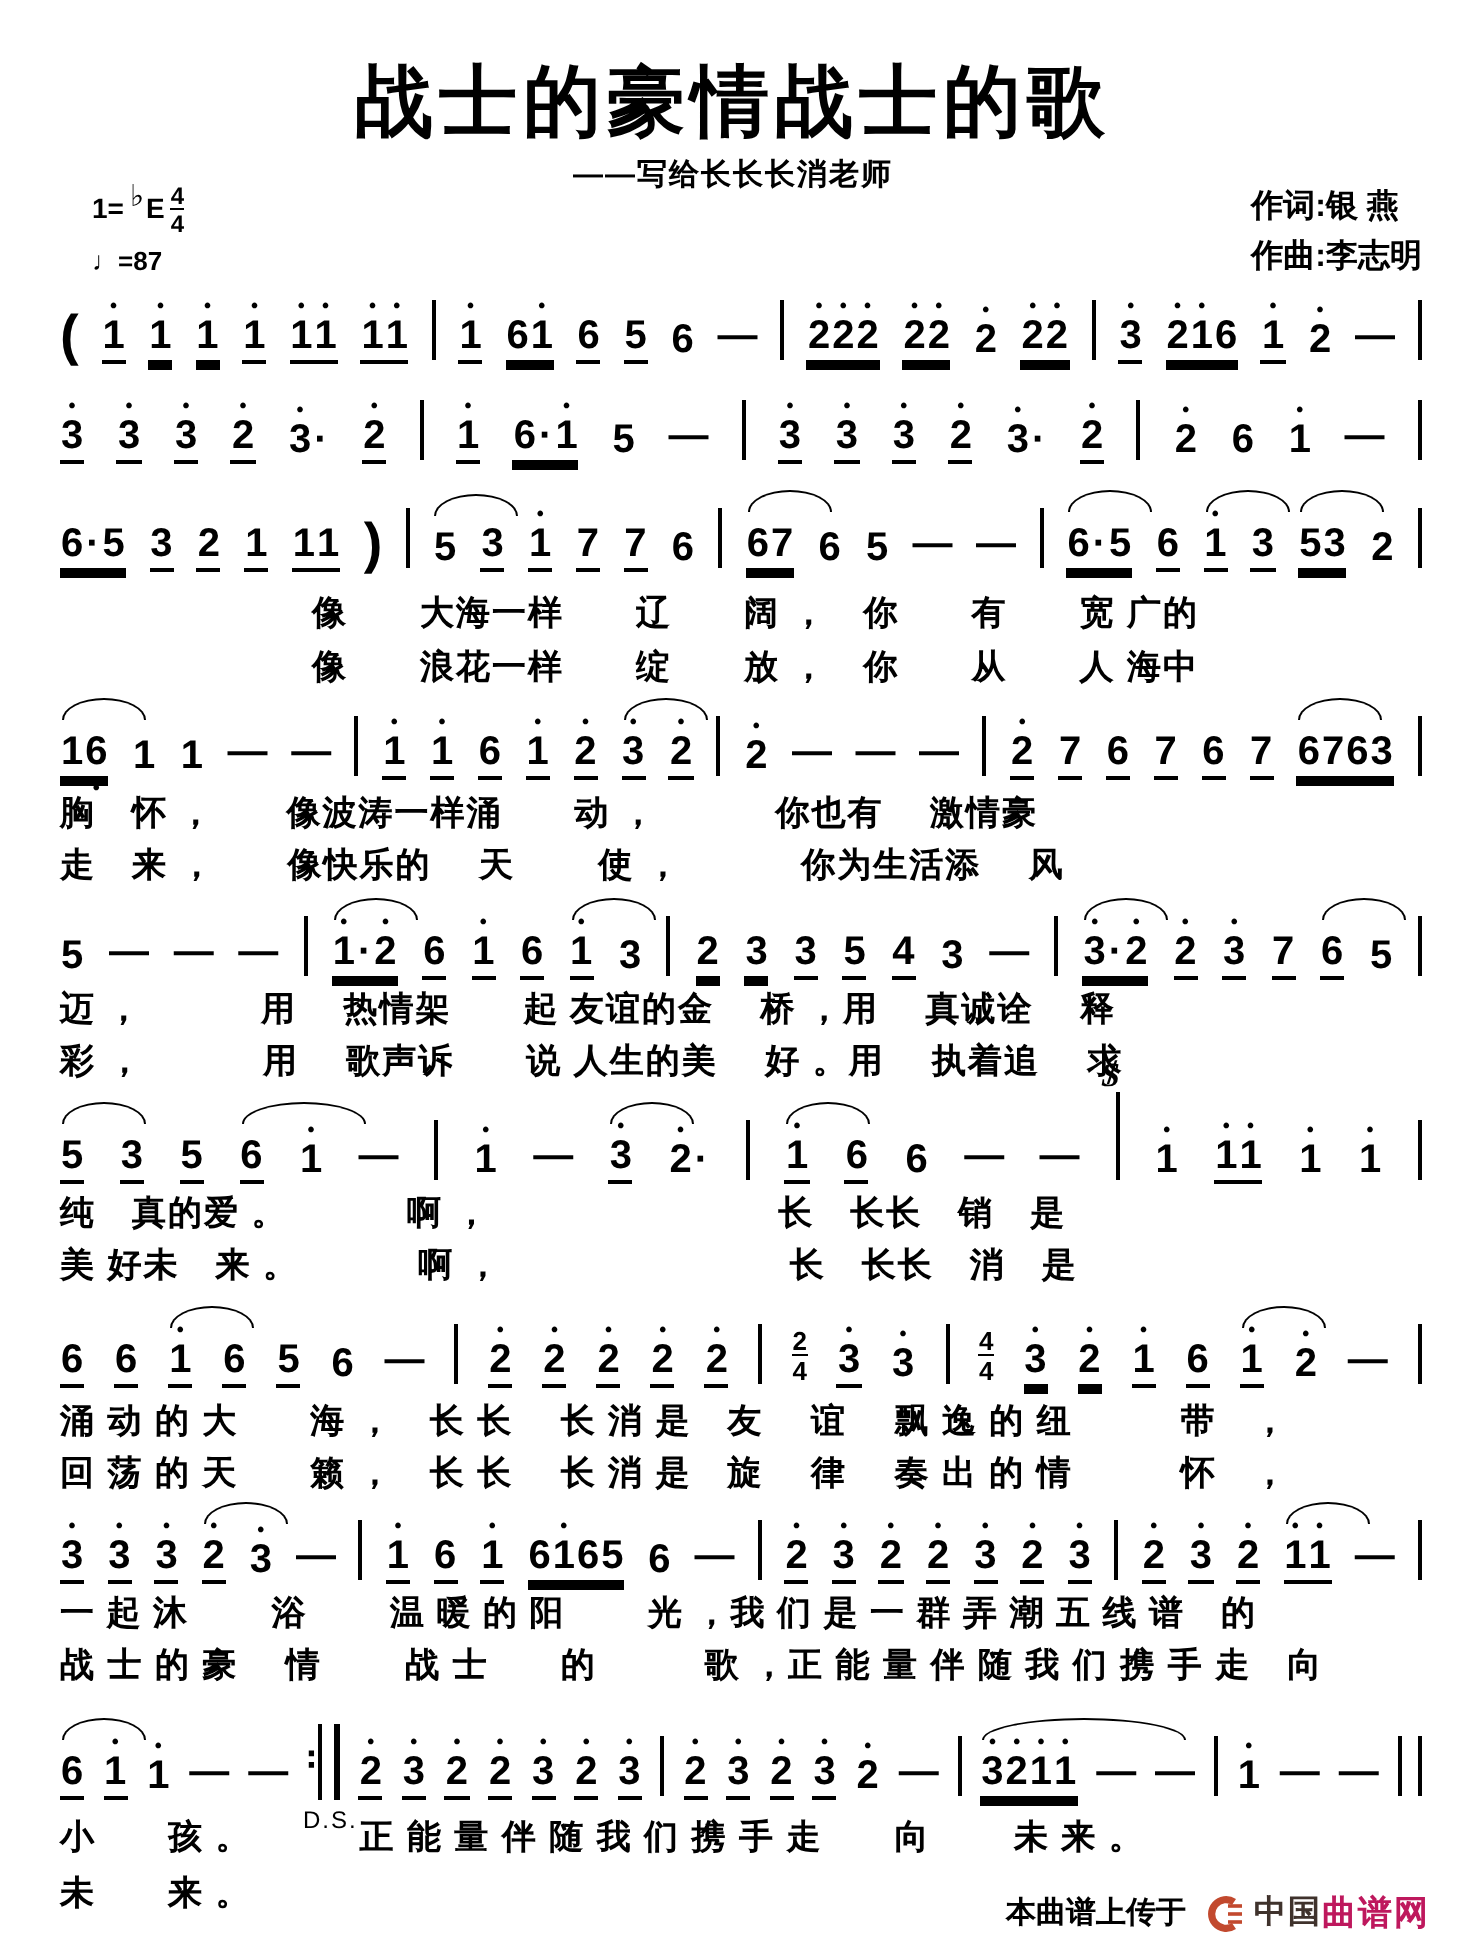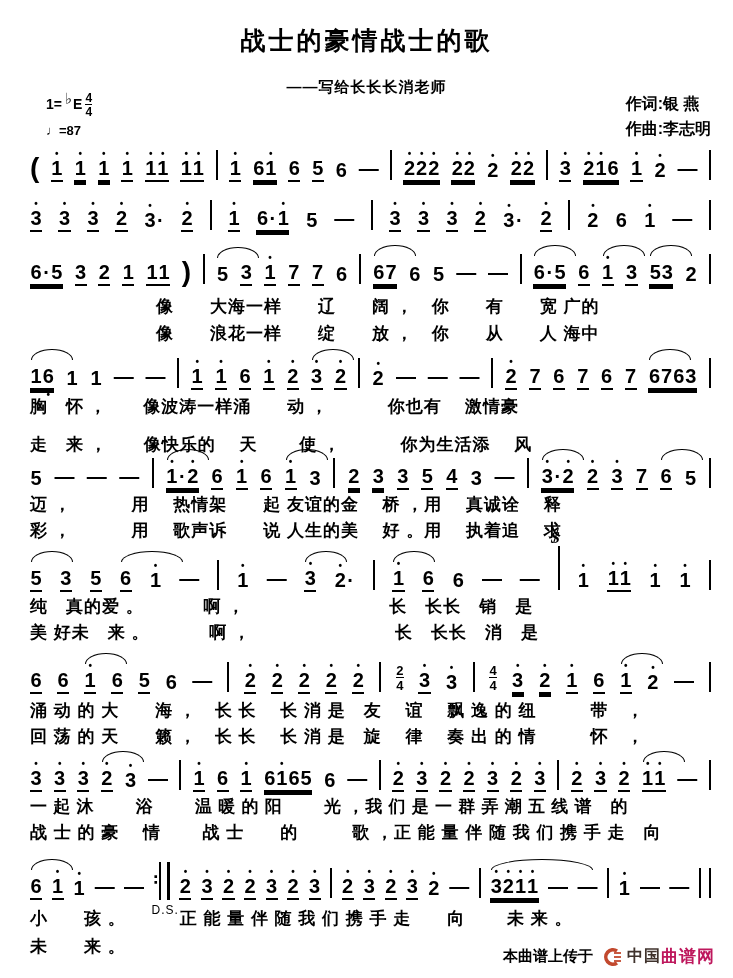--- a/index.html
+++ b/index.html
@@ -1,19 +1,19 @@
 <!DOCTYPE html>
 <html><head>
 <meta charset="utf-8">
 <style>
   html,body{margin:0;padding:0;background:#fff;}
   .sheet{position:relative;width:733px;height:978px;background:#ffffff;overflow:hidden;
          font-family:"Liberation Sans","DejaVu Sans",sans-serif;color:#000;}
   .title{position:absolute;top:24px;left:0;width:100%;text-align:center;
-         font-size:25px;font-weight:bold;letter-spacing:3px;}
+         font-size:39px;font-weight:bold;letter-spacing:3px;}
   .subtitle{position:absolute;top:78px;left:0;width:100%;text-align:center;
          font-size:15px;font-weight:bold;letter-spacing:1px;}
   .keyblock{position:absolute;top:92px;left:46px;font-size:14px;font-weight:bold;line-height:1.1;}
   .keyline{display:flex;align-items:center;}
   .flat{font-size:15px;position:relative;top:-6px;margin:0 1px 0 3px;}
   .frac{display:inline-flex;flex-direction:column;align-items:center;margin-left:3px;font-size:12px;line-height:1;}
   .frac .den{border-top:1px solid #000;padding-top:1px;}
   .tempo{margin-top:6px;font-size:13px;}
   .credits{position:absolute;top:92px;right:22px;text-align:left;font-size:16px;font-weight:bold;line-height:1.55;}
   .mrow{position:absolute;left:30px;right:22px;display:flex;justify-content:space-between;
@@ -183,21 +183,21 @@
         <span class="tok"><span class="nt u1"><span class="ch">2<span class="da">•</span></span></span></span>
         <span class="tok"><span class="nt u1"><span class="ch">7</span></span></span>
         <span class="tok"><span class="nt u1"><span class="ch">6</span></span></span>
         <span class="tok"><span class="nt u1"><span class="ch">7</span></span></span>
         <span class="tok"><span class="nt u1"><span class="ch">6</span></span></span>
         <span class="tok"><span class="nt u1"><span class="ch">7</span></span></span>
         <span class="tok"><span class="arc" style="width: 40px;"></span><span class="nt u2"><span class="ch">6</span><span class="ch">7</span><span class="ch">6</span><span class="ch">3</span></span></span>
         <span class="bar"></span>
       </div>
       <div class="lyr" style="top: 398px; font-family: Liberation Serif, serif;">胸　怀 ，　　像波涛一样涌　　动 ，　　　 你也有　 激情豪</div>
-      <div class="lyr" style="top: 436px;">走　来 ，　　像快乐的　 天　　 使 ，　　　 你为生活添　 风</div>
+      <div class="lyr" style="top: 424px;">走　来 ，　　像快乐的　 天　　 使 ，　　　 你为生活添　 风</div>
       <div class="mrow" style="top: 456px;">
         <span class="tok"><span class="nt"><span class="ch">5</span></span></span>
         <span class="dash">—</span>
         <span class="dash">—</span>
         <span class="dash">—</span>
         <span class="bar"></span>
         <span class="tok"><span class="arc" style="width: 40px;"></span><span class="nt u2"><span class="ch">1<span class="da">•</span></span><span class="ch dotafter">·</span><span class="ch">2<span class="da">•</span></span></span></span>
         <span class="tok"><span class="nt u1"><span class="ch">6</span></span></span>
         <span class="tok"><span class="nt u1"><span class="ch">1<span class="da">•</span></span></span></span>
         <span class="tok"><span class="nt u1"><span class="ch">6</span></span></span>
@@ -213,21 +213,21 @@
         <span class="dash">—</span>
         <span class="bar"></span>
         <span class="tok"><span class="arc" style="width: 40px;"></span><span class="nt u2"><span class="ch">3<span class="da">•</span></span><span class="ch dotafter">·</span><span class="ch">2<span class="da">•</span></span></span></span>
         <span class="tok"><span class="nt u1"><span class="ch">2<span class="da">•</span></span></span></span>
         <span class="tok"><span class="nt u1"><span class="ch">3<span class="da">•</span></span></span></span>
         <span class="tok"><span class="nt u1"><span class="ch">7</span></span></span>
         <span class="tok"><span class="arc" style="width: 40px;"></span><span class="nt u1"><span class="ch">6</span></span></span>
         <span class="tok"><span class="nt"><span class="ch">5</span></span></span>
         <span class="bar"></span>
       </div>
-      <div class="lyr" style="top: 496px;">迈 ，　　　 用　 热情架　　起 友谊的金　 桥 ，用　 真诚诠　 释</div>
+      <div class="lyr" style="top: 496px; font-family: Liberation Serif, serif;">迈 ，　　　 用　 热情架　　起 友谊的金　 桥 ，用　 真诚诠　 释</div>
       <div class="lyr" style="top: 522px;">彩 ，　　　 用　 歌声诉　　说 人生的美　 好 。用　 执着追　 求</div>
       <div class="mrow" style="top: 558px;">
         <span class="tok"><span class="arc" style="width: 40px;"></span><span class="nt u1"><span class="ch">5</span></span></span>
         <span class="tok"><span class="nt u1"><span class="ch">3</span></span></span>
         <span class="tok"><span class="nt u1"><span class="ch">5</span></span></span>
         <span class="tok"><span class="arc" style="width: 60px;"></span><span class="nt u1"><span class="ch">6</span></span></span>
         <span class="tok"><span class="nt"><span class="ch">1<span class="da">•</span></span></span></span>
         <span class="dash">—</span>
         <span class="bar"></span>
         <span class="tok"><span class="nt"><span class="ch">1<span class="da">•</span></span></span></span>

